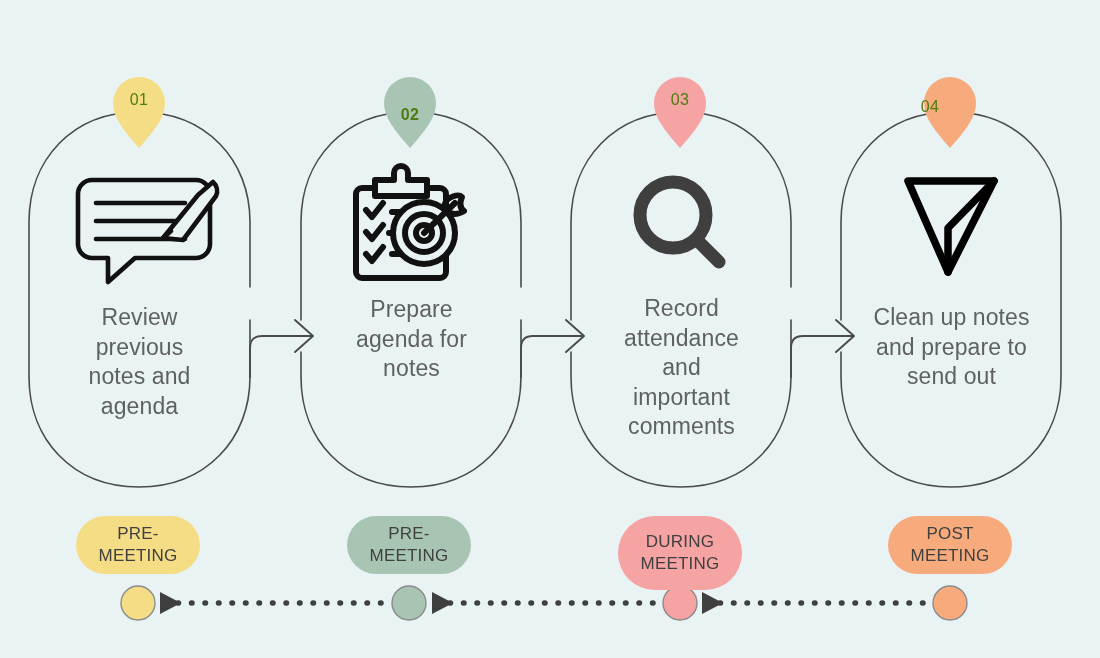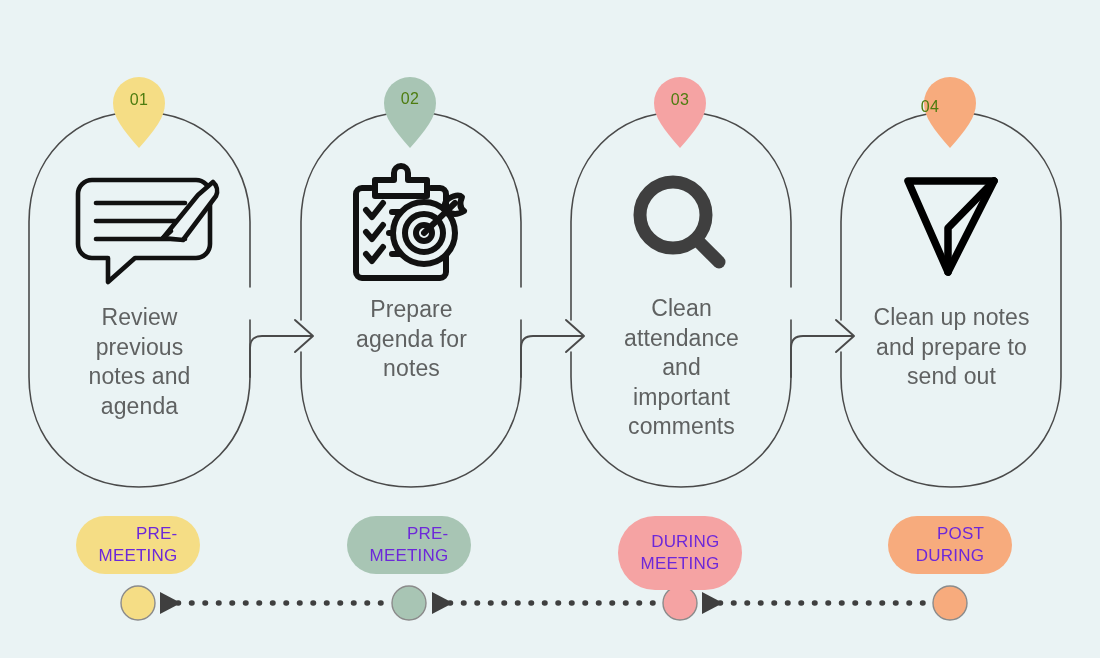--- a/index.html
+++ b/index.html
@@ -26,24 +26,24 @@
     position:absolute;
     text-align:center;
     color:#4d7c0f;
     font-size:16px;
     letter-spacing:.3px;
   }
   .badge{
     position:absolute;
     display:flex;align-items:center;justify-content:center;
     border-radius:40px;
-    color:#6d28d9;
+    color:#404040;
     font-size:17px;
     line-height:22px;
-    text-align:right;
+    text-align:center;
     letter-spacing:.2px;
     white-space:pre-line;
   }
 </style>
 </head>
 <body>
 
 <div id="stage">
 
   <svg class="layer" viewBox="0 0 1100 658">
@@ -142,42 +142,42 @@
       <path d="M702 592 L723 603 L702 614 Z" fill="#3f3f3f"></path>
 
       <circle cx="138" cy="603" r="17" fill="#f5dd85" stroke="#8b8b8b" stroke-width="1.4"></circle>
       <circle cx="409" cy="603" r="17" fill="#a8c5b4" stroke="#8b8b8b" stroke-width="1.4"></circle>
       <circle cx="680" cy="603" r="17" fill="#f5a3a3" stroke="#8b8b8b" stroke-width="1.4"></circle>
       <circle cx="950" cy="603" r="17" fill="#f7ab7d" stroke="#8b8b8b" stroke-width="1.4"></circle>
     </g>
   </svg>
 
   <div class="pin-num" style="left:109px;top:91px;width:60px;">01</div>
-  <div class="pin-num" style="left:380px;top:90px;width:60px;">02</div>
+  <div class="pin-num" style="left:380px;top:106px;width:60px;font-weight:bold;">02</div>
   <div class="pin-num" style="left:650px;top:91px;width:60px;">03</div>
   <div class="pin-num" style="left:900px;top:91px;width:60px;margin-top:7px;">04</div>
 
   <div class="card-text" style="left:29px;top:303px;width:221px;">Review
 previous
 notes and
 agenda</div>
   <div class="card-text" style="left:301px;top:295px;width:221px;">Prepare
 agenda for
 notes</div>
-  <div class="card-text" style="left:571px;top:294px;width:221px;">Clean
+  <div class="card-text" style="left:571px;top:294px;width:221px;">Record
 attendance
 and
 important
 comments</div>
   <div class="card-text" style="left:836px;top:303px;width:231px;">Clean up notes
 and prepare to
 send out</div>
 
   <div class="badge" style="left:76px;top:516px;width:124px;height:58px;background:#f5dd85;">PRE-
 MEETING</div>
   <div class="badge" style="left:347px;top:516px;width:124px;height:58px;background:#a8c5b4;">PRE-
 MEETING</div>
   <div class="badge" style="left:618px;top:516px;width:124px;height:74px;background:#f5a3a3;">DURING
 MEETING</div>
   <div class="badge" style="left:888px;top:516px;width:124px;height:58px;background:#f7ab7d;">POST
-DURING</div>
+MEETING</div>
 
 </div>
 
 </body></html>

